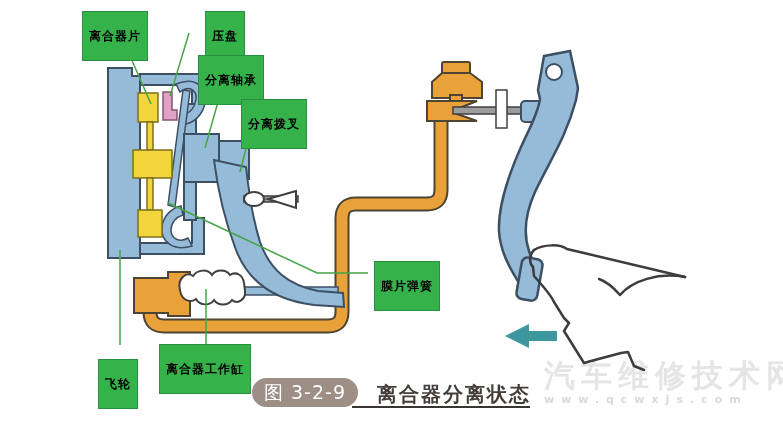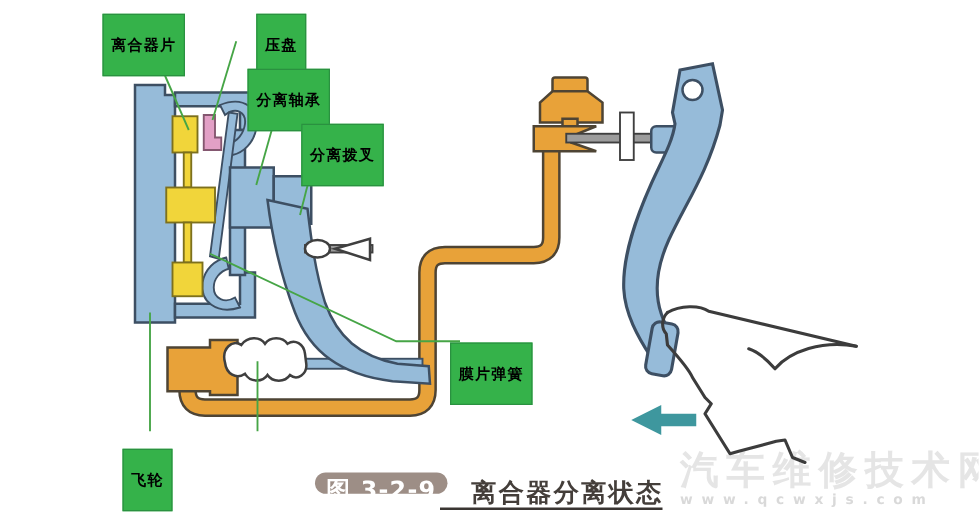--- a/index.html
+++ b/index.html
@@ -13,22 +13,22 @@
   .wm-cn{left:544px;top:355px;font-size:31px;letter-spacing:6px;color:#e5e5e5;}
   .wm-url{left:544px;top:393px;font-size:11px;letter-spacing:7px;color:#d9d9d9;font-weight:bold;}
   
   .lbl{
     position:absolute;z-index:3;background:#35b24a;border:1px solid #2a9140;
     color:#000;font-size:12px;font-weight:bold;line-height:18px;
     padding:15px 6px;white-space:nowrap;letter-spacing:1px;
   }
   
   .cap-badge{
-    position:absolute;z-index:3;left:252px;top:378px;width:106px;height:17px;
-    background:#9d8e86;border-radius:15px;color:#fff;font-size:19px;font-weight:bold;
+    position:absolute;z-index:3;left:252px;top:378px;width:106px;height:29px;
+    background:#9d8e86;border-radius:15px;color:#fff;font-size:19px;font-weight:normal;
     text-align:center;line-height:29px;letter-spacing:1px;
   }
   .cap-title{
     position:absolute;z-index:3;left:377px;top:381px;font-size:20px;font-weight:bold;
     color:#443e3a;letter-spacing:2px;white-space:nowrap;
   }
   .cap-underline{
     position:absolute;z-index:3;left:352px;top:406px;width:178px;height:2px;background:#3a3532;
   }
 </style>
@@ -130,20 +130,21 @@
       <polyline points="168,203 317,273 368,273"></polyline>
       <line x1="120" y1="345" x2="120" y2="250"></line>
       <line x1="206" y1="345" x2="206" y2="289"></line>
     </g>
   </svg>
 
   <div class="lbl" style="left:82px;top:11px;">离合器片</div>
   <div class="lbl" style="left:167px;top:11px;margin-left:38px;">压盘</div>
   <div class="lbl" style="left:198px;top:55px;text-align:center;">分离轴承</div>
   <div class="lbl" style="left:229px;top:99px;margin-left:12px;">分离拨叉</div>
-  <div class="lbl" style="left:360px;top:261px;margin-top:13px;">膜片弹簧</div>
+  <div class="lbl" style="left:374px;top:261px;">膜片弹簧</div>
   <div class="lbl" style="left:98px;top:359px;">飞轮</div>
+  <div class="lbl" style="left:159px;top:344px;">离合器工作缸</div>
 
   <div class="cap-badge">图 3-2-9</div>
   <div class="cap-title">离合器分离状态</div>
   <div class="cap-underline"></div>
 
 </div>
 
 </body></html>

